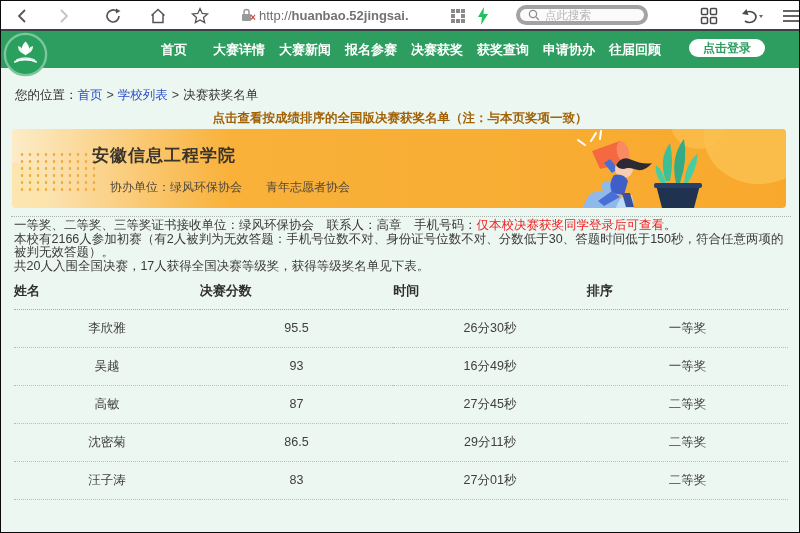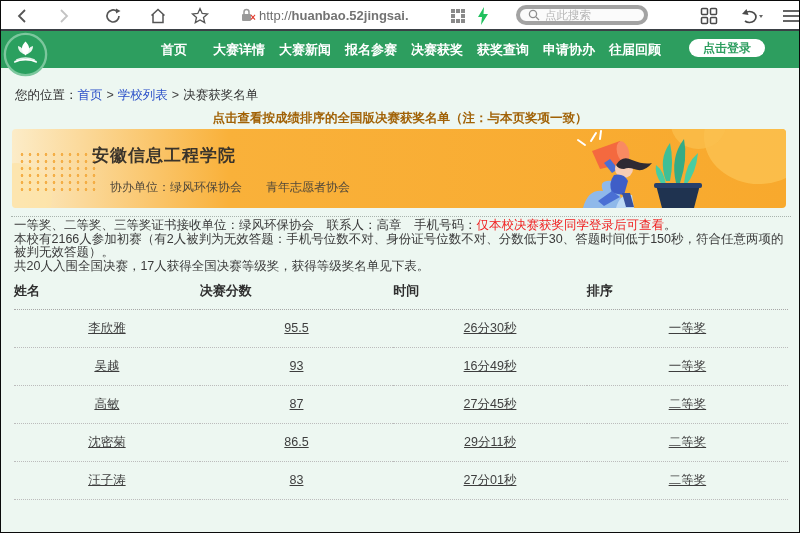--- a/index.html
+++ b/index.html
@@ -69,21 +69,21 @@
   .info .red { color:#f01f1f; }
 
   
   .results { position:absolute; top:205px; left:13px; width:774px; border-collapse:collapse;
              table-layout:fixed; }
   .results col.c1{width:24%;} .results col.c2{width:25%;}
   .results col.c3{width:25%;} .results col.c4{width:26%;}
   .results th { height:36px; font-size:13px; font-weight:bold; color:#2e2e2e;
                 text-align:left; border-bottom:1px dotted #a8a8a8; }
   .results td { height:38px; font-size:12.5px; color:#3e3e3e; text-align:center;
-                border-bottom:1px dotted #bcbcbc;text-decoration:underline; }
+                border-bottom:1px dotted #bcbcbc; }
 </style>
 </head>
 <body>
 
 <div class="screen">
 
   <div class="toolbar">
     <span class="tb-icon" style="left:12px">
       <svg viewBox="0 0 20 20">
           <polyline points="12,4 6,10 12,16" fill="none" stroke="#555" stroke-width="1.8"></polyline>

